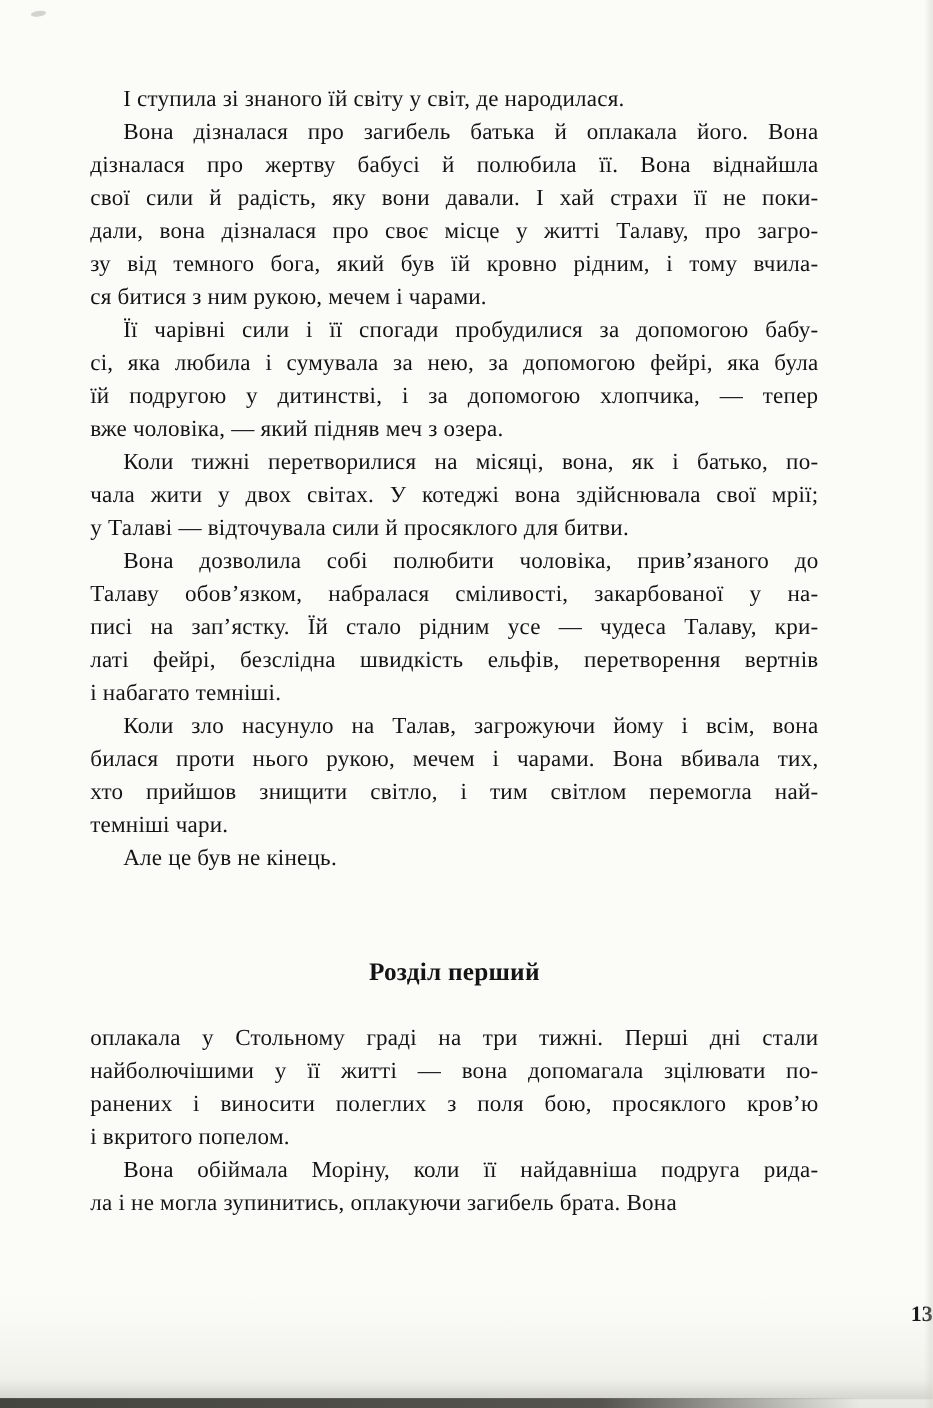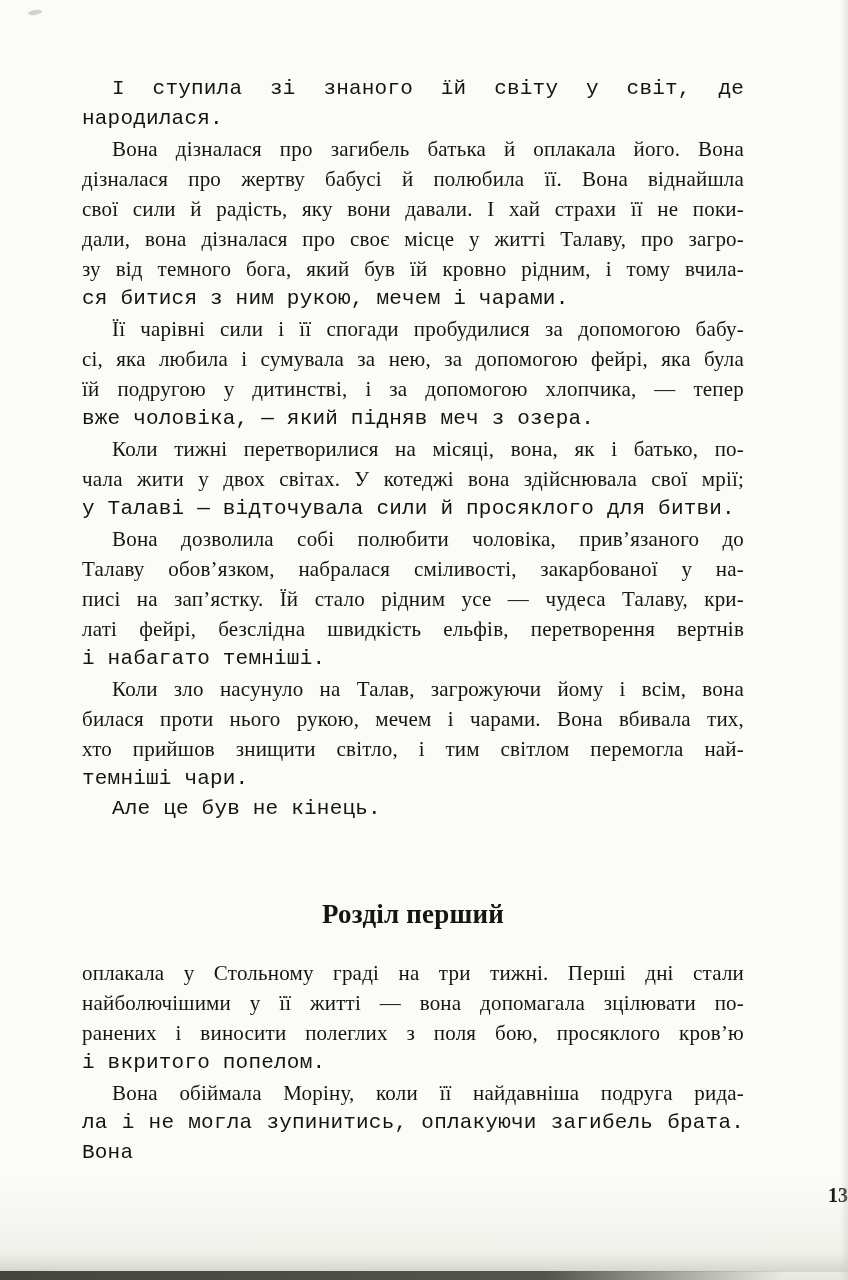--- a/index.html
+++ b/index.html
@@ -29,28 +29,27 @@
   .line {
     font-size: 21px;
     line-height: 30px;
     text-align: justify;
     text-align-last: justify;
     letter-spacing: 0.2px;
     white-space: normal;
   }
   .line.last {
     text-align-last: left;
-    font-family: Liberation Mono, monospace;
   }
   .line.indent {
     text-indent: 30px;
   }
   .chapter-heading {
     font-weight: bold;
-    font-size: 27px;
+    font-size: 23px;
     line-height: 36px;
     text-align: center;
     margin: 72px 0 26px 0;
     letter-spacing: 0.2px;
   }
   .page-number {
     position: absolute;
     left: 0;
     top: 1184px;
     width: 848px;

